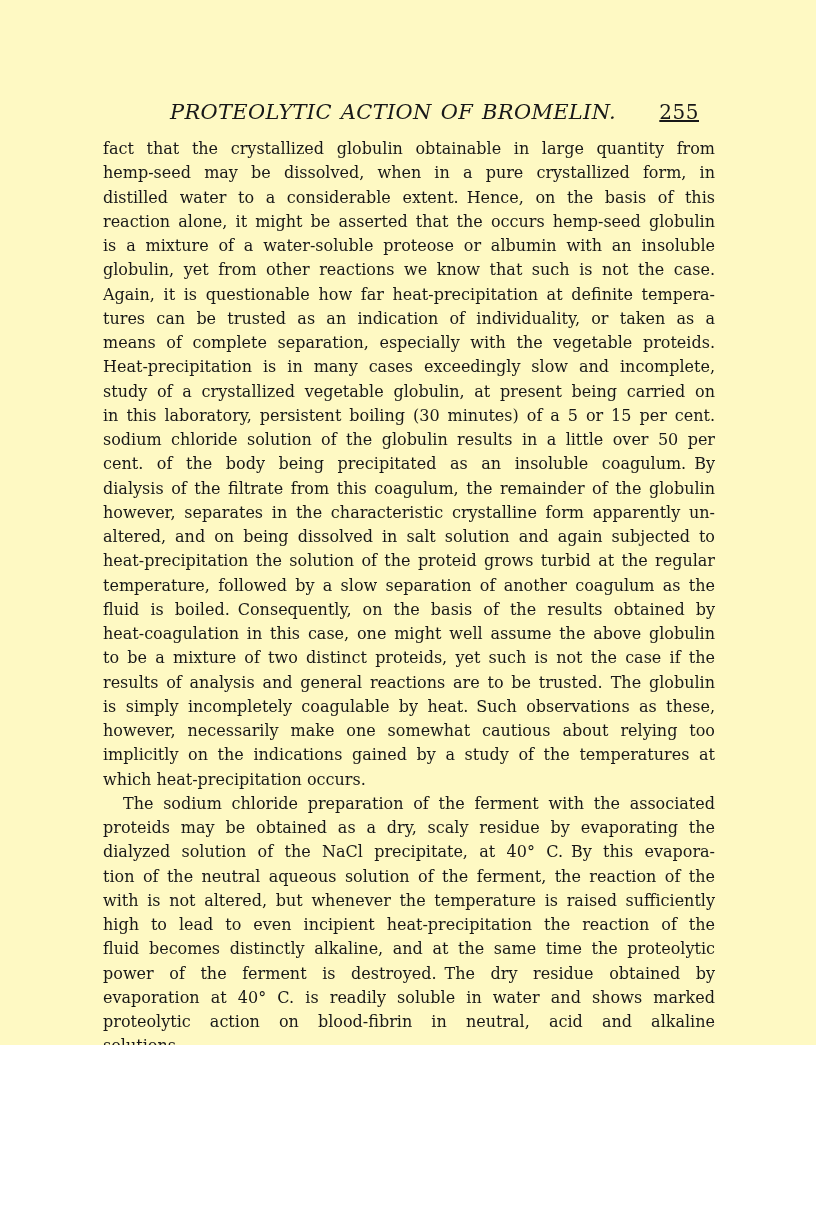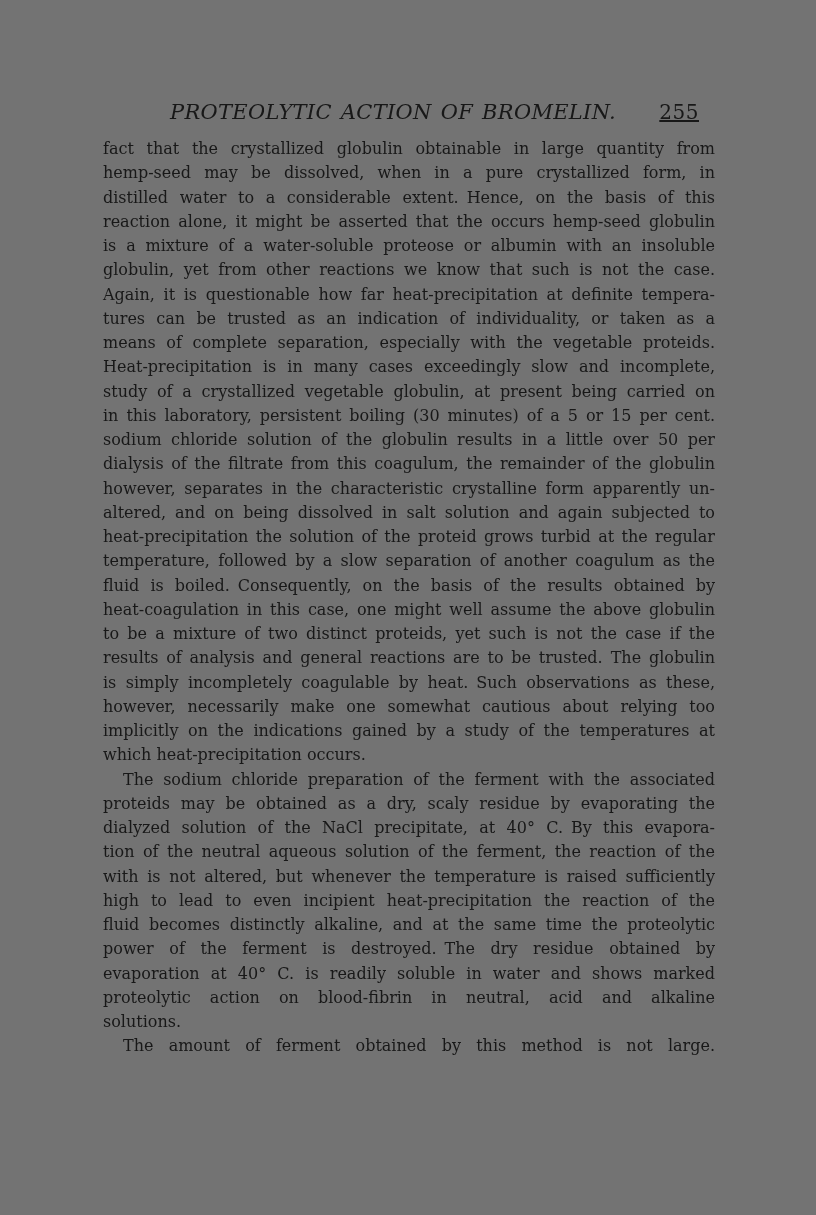--- a/index.html
+++ b/index.html
@@ -3,22 +3,22 @@
 <meta charset="utf-8">
 <style>
   html, body {
     margin: 0;
     padding: 0;
     background: #ffffff;
   }
   .sheet {
     position: relative;
     width: 816px;
-    height: 1215px;
-    background: #737373;
+    height: 1045px;
+    background: #fef9c3;
     overflow: hidden;
     font-family: "DejaVu Serif", serif;
     color: #181818;
   }
   .running-header {
     position: absolute;
     left: 87px;
     top: 99px;
     width: 612px;
     height: 26px;
@@ -83,20 +83,21 @@
       <div class="line">reaction alone, it might be asserted that the occurs hemp-seed globulin</div>
       <div class="line">is a mixture of a water-soluble proteose or albumin with an insoluble</div>
       <div class="line">globulin, yet from other reactions we know that such is not the case.</div>
       <div class="line">Again, it is questionable how far heat-precipitation at definite tempera-</div>
       <div class="line">tures can be trusted as an indication of individuality, or taken as a</div>
       <div class="line">means of complete separation, especially with the vegetable proteids.</div>
       <div class="line">Heat-precipitation is in many cases exceedingly slow and incomplete,</div>
       <div class="line">study of a crystallized vegetable globulin, at present being carried on</div>
       <div class="line">in this laboratory, persistent boiling (30 minutes) of a 5 or 15 per cent.</div>
       <div class="line">sodium chloride solution of the globulin results in a little over 50 per</div>
+      <div class="line">cent. of the body being precipitated as an insoluble coagulum. By</div>
       <div class="line">dialysis of the filtrate from this coagulum, the remainder of the globulin</div>
       <div class="line">however, separates in the characteristic crystalline form apparently un-</div>
       <div class="line">altered, and on being dissolved in salt solution and again subjected to</div>
       <div class="line">heat-precipitation the solution of the proteid grows turbid at the regular</div>
       <div class="line">temperature, followed by a slow separation of another coagulum as the</div>
       <div class="line">fluid is boiled. Consequently, on the basis of the results obtained by</div>
       <div class="line">heat-coagulation in this case, one might well assume the above globulin</div>
       <div class="line">to be a mixture of two distinct proteids, yet such is not the case if the</div>
       <div class="line">results of analysis and general reactions are to be trusted. The globulin</div>
       <div class="line">is simply incompletely coagulable by heat. Such observations as these,</div>

